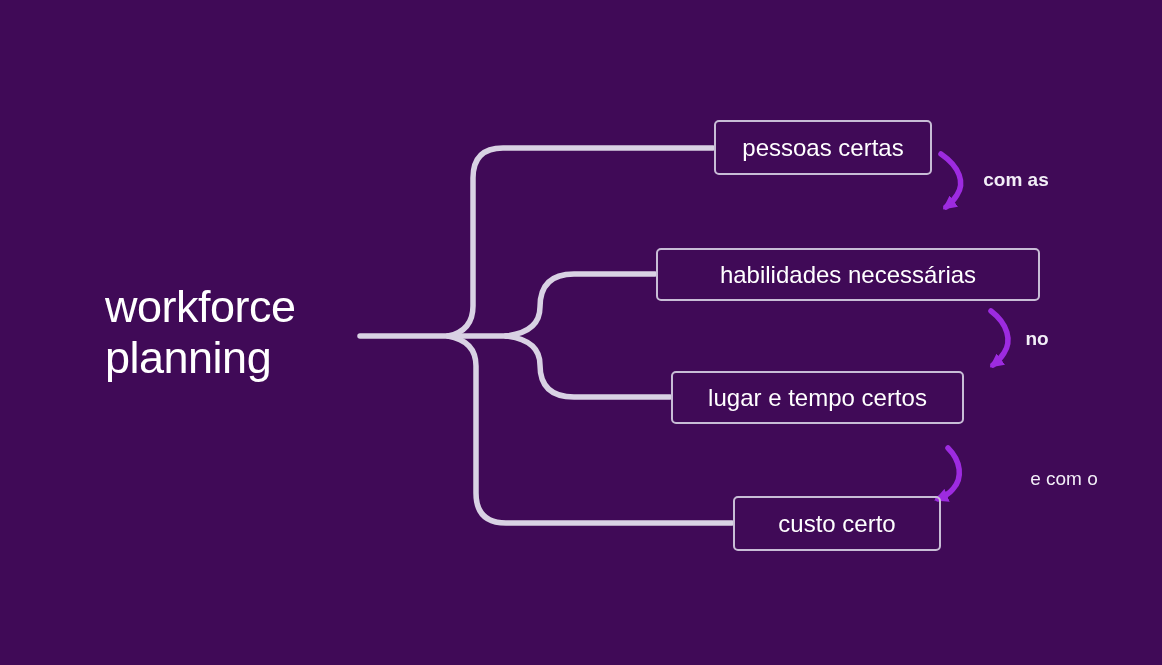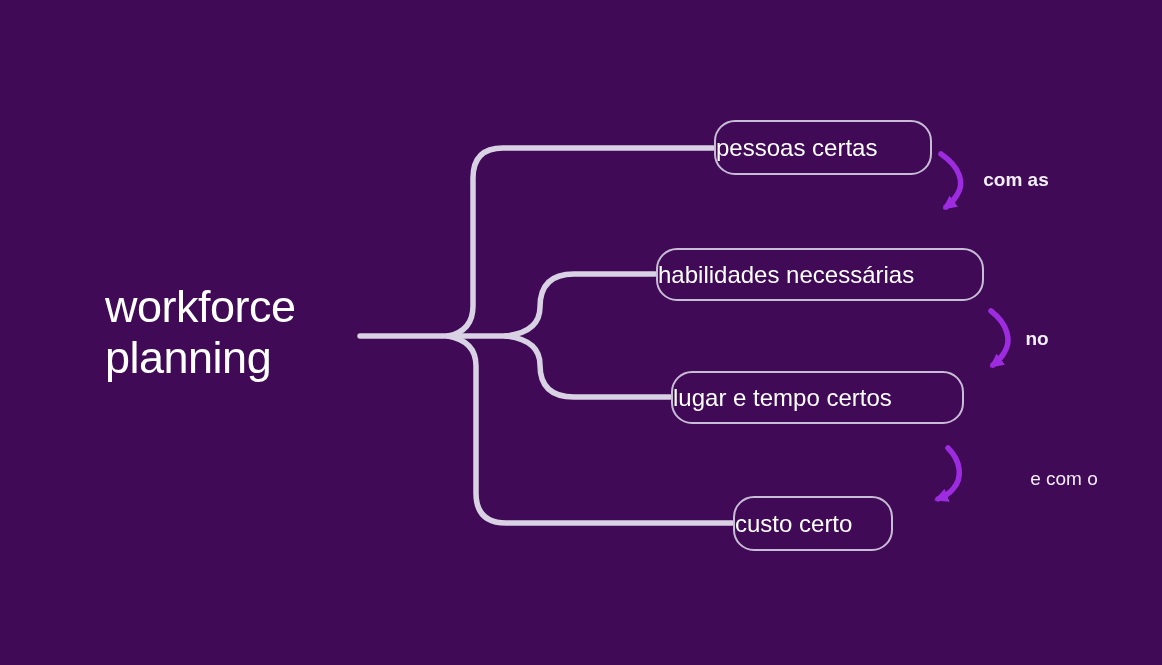--- a/index.html
+++ b/index.html
@@ -17,29 +17,29 @@
   .stage svg{position:absolute;left:0;top:0;}
   .connector{fill:none;stroke:var(--line);stroke-width:5.5;stroke-linecap:round;}
   .arrow{fill:none;stroke:var(--arrow);stroke-width:5.5;stroke-linecap:round;}
   .arrowhead{fill:var(--arrow);}
   .root-title{
     position:absolute;left:105px;top:281px;width:270px;
     color:var(--node_text);font-size:45px;font-weight:normal;line-height:1.14;
     letter-spacing:-0.5px;
   }
   .node{
-    position:absolute;display:flex;align-items:center;
-    border:2.5px solid var(--box_border);border-radius:21px;
+    position:absolute;display:flex;align-items:center;justify-content:center;
+    border:2.5px solid var(--box_border);border-radius:5px;
     color:var(--node_text);font-size:24px;font-weight:500;white-space:nowrap;
     background:transparent;
   }
   .node-1{left:714px;top:120px;width:218px;height:55px;}
-  .node-2{left:656px;top:248px;width:328px;height:53px;}
+  .node-2{left:656px;top:248px;width:384px;height:53px;}
   .node-3{left:671px;top:371px;width:293px;height:53px;}
-  .node-4{left:733px;top:496px;width:160px;height:55px;}
+  .node-4{left:733px;top:496px;width:208px;height:55px;}
   .annotation{
     position:absolute;color:var(--annotation_text);font-size:19px;
     white-space:nowrap;transform:translate(-50%,-50%);
   }
   .ann-1{left:1016px;top:180px;font-weight:bold;}
   .ann-2{left:1037px;top:339px;font-weight:bold;}
   .ann-3{left:1064px;top:479px;}
 </style>
 </head>
 <body>

